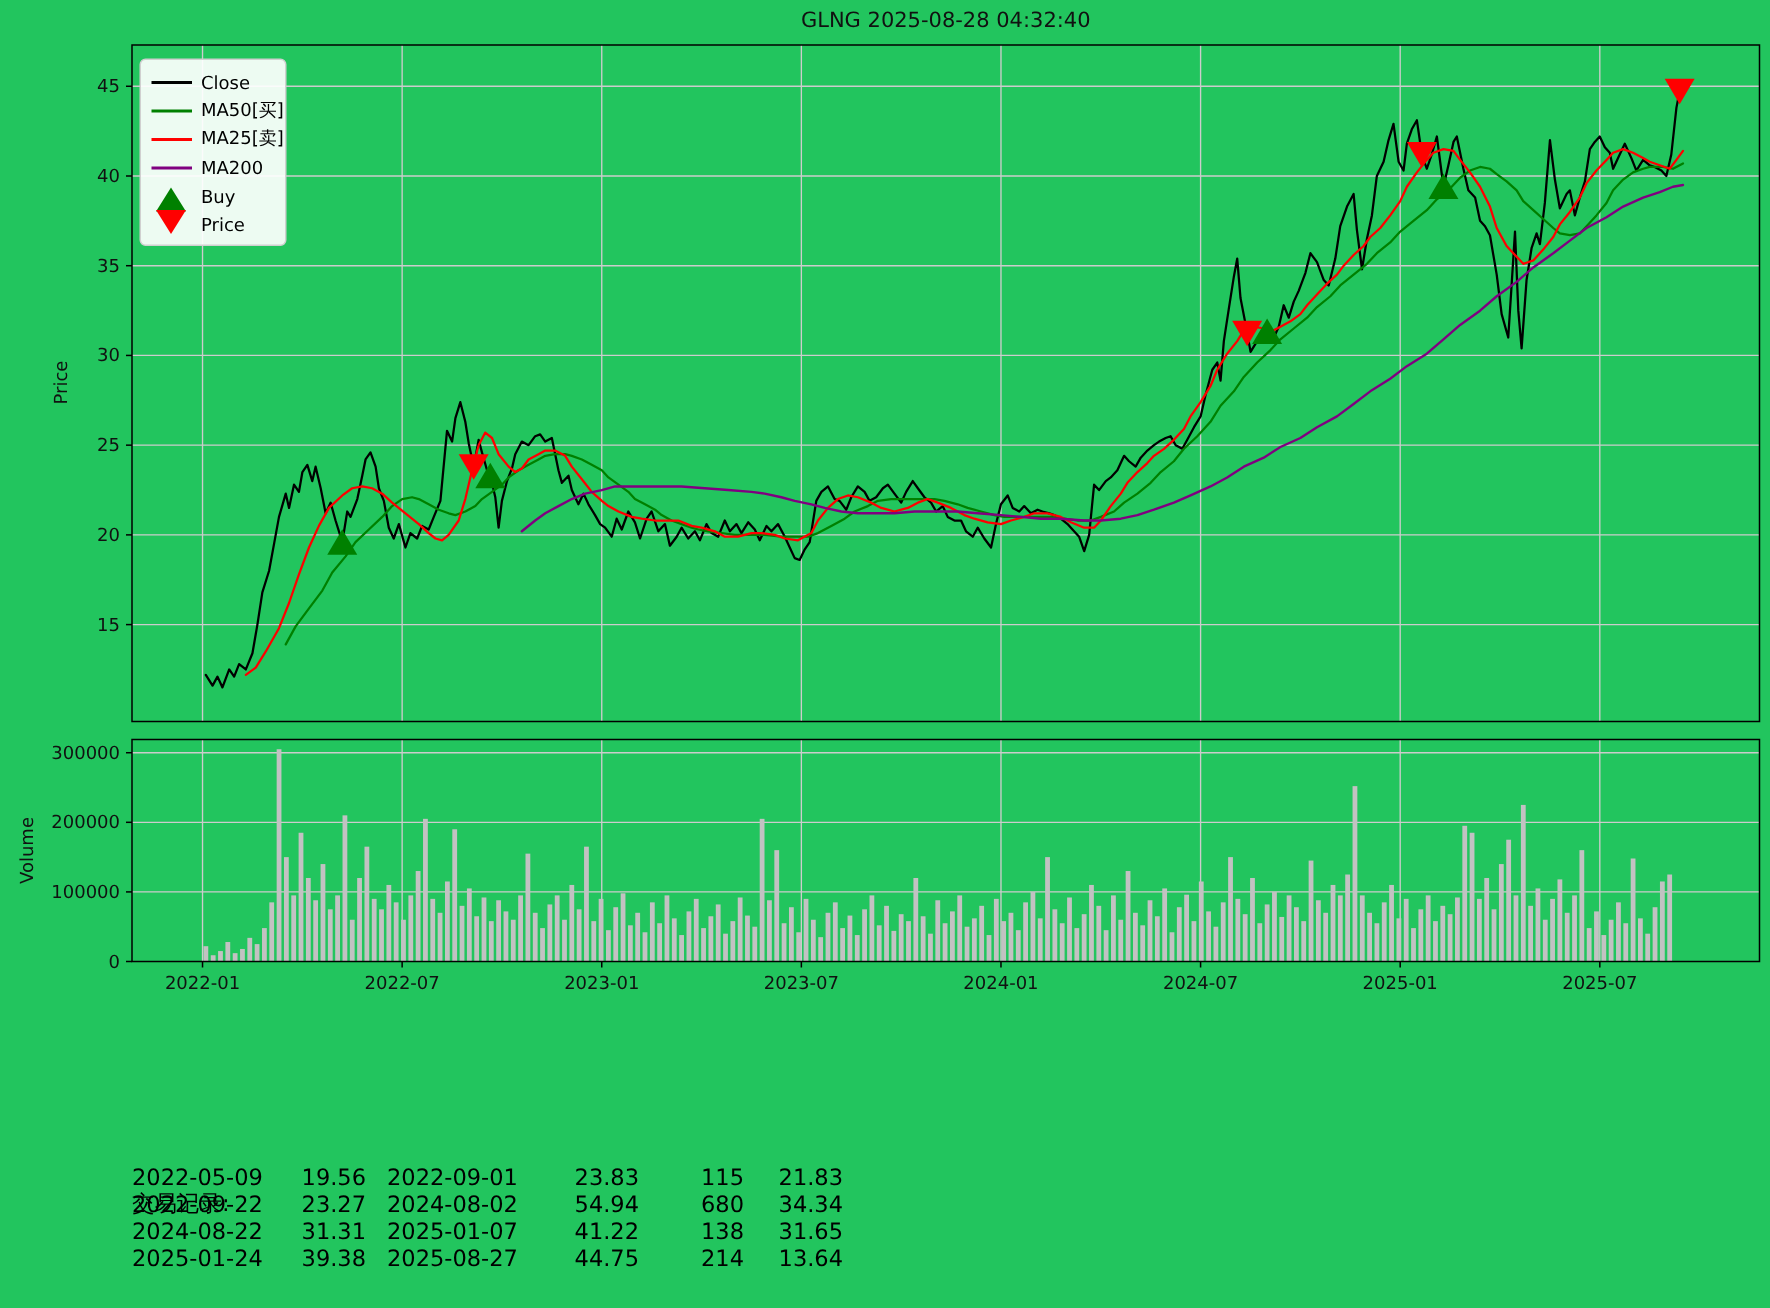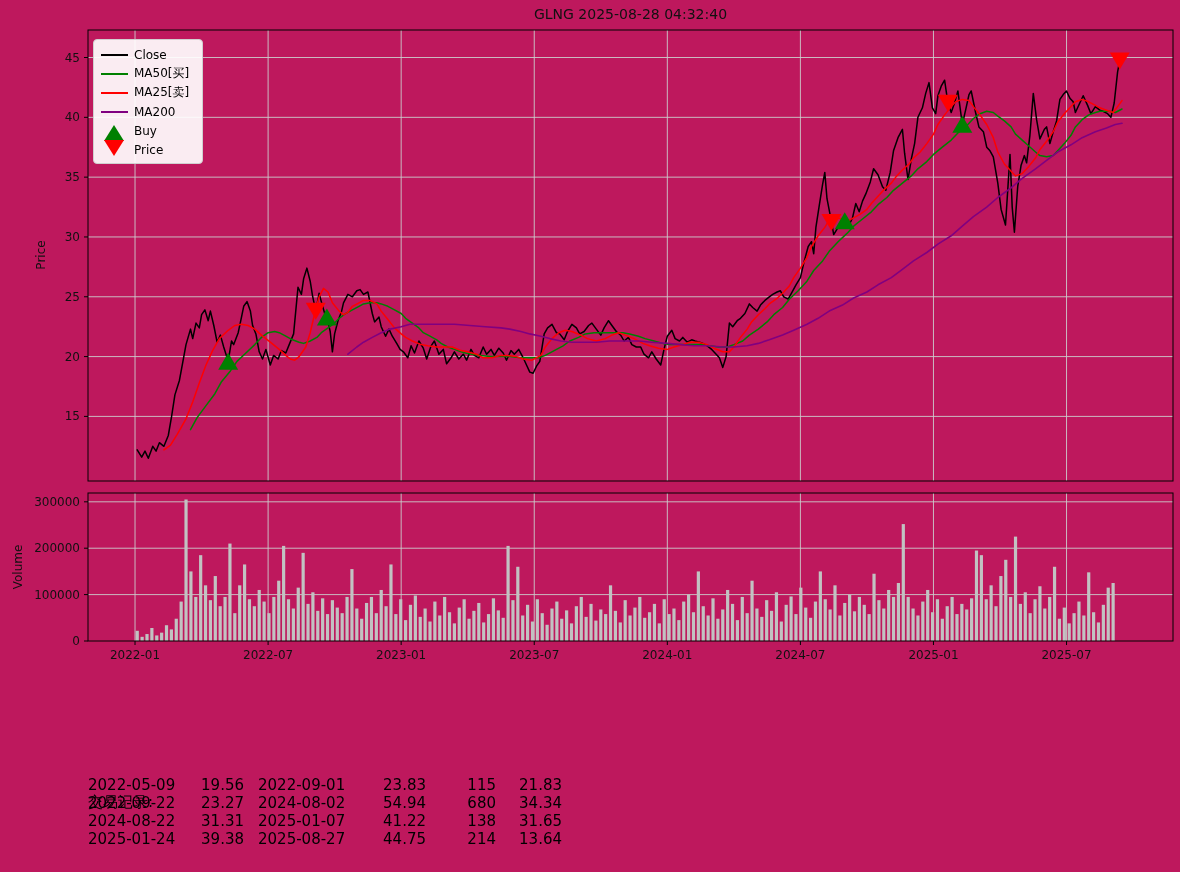--- a/index.html
+++ b/index.html
@@ -1,24 +1,24 @@
 <!DOCTYPE html>
 <html><head>
 <meta charset="utf-8">
 <style>
   html,body{margin:0;padding:0;background:#ffffff;}
-  #figure{position:relative;width:1180px;height:872px;background:#be185d;
+  #figure{position:relative;width:1180px;height:872px;background:#22c55e;
           font-family:"DejaVu Sans","Liberation Sans",sans-serif;color:#000;}
   #chart-title{position:absolute;left:88px;top:6px;width:1085px;text-align:center;
                font-size:14px;color:#111;}
   .ylab{position:absolute;font-size:12px;color:#111;transform:rotate(-90deg);
         transform-origin:center;white-space:nowrap;}
   #price-ylabel{left:26px;top:248px;}
   #volume-ylabel{left:-4px;top:560px;}
-  #legend{position:absolute;left:93px;top:39px;width:110px;
+  #legend{position:absolute;left:93px;top:39px;width:98px;
           background:rgba(255,255,255,.92);border:1px solid #d0d0d0;border-radius:4px;
           padding:5px 6px 4px 6px;box-sizing:border-box;}
   .legend-row{display:flex;align-items:center;height:19px;}
   .sw{width:28px;display:flex;justify-content:center;align-items:center;flex:0 0 28px;}
   .swline{width:27px;height:2px;}
   .tri-up{width:0;height:0;border-left:10px solid transparent;border-right:10px solid transparent;
           border-bottom:16px solid #008000;margin-bottom:-4px;}
   .tri-down{width:0;height:0;border-left:10px solid transparent;border-right:10px solid transparent;
             border-top:16px solid #ff0000;margin-top:-4px;}
   .legend-label{font-size:12px;margin-left:6px;white-space:nowrap;}

